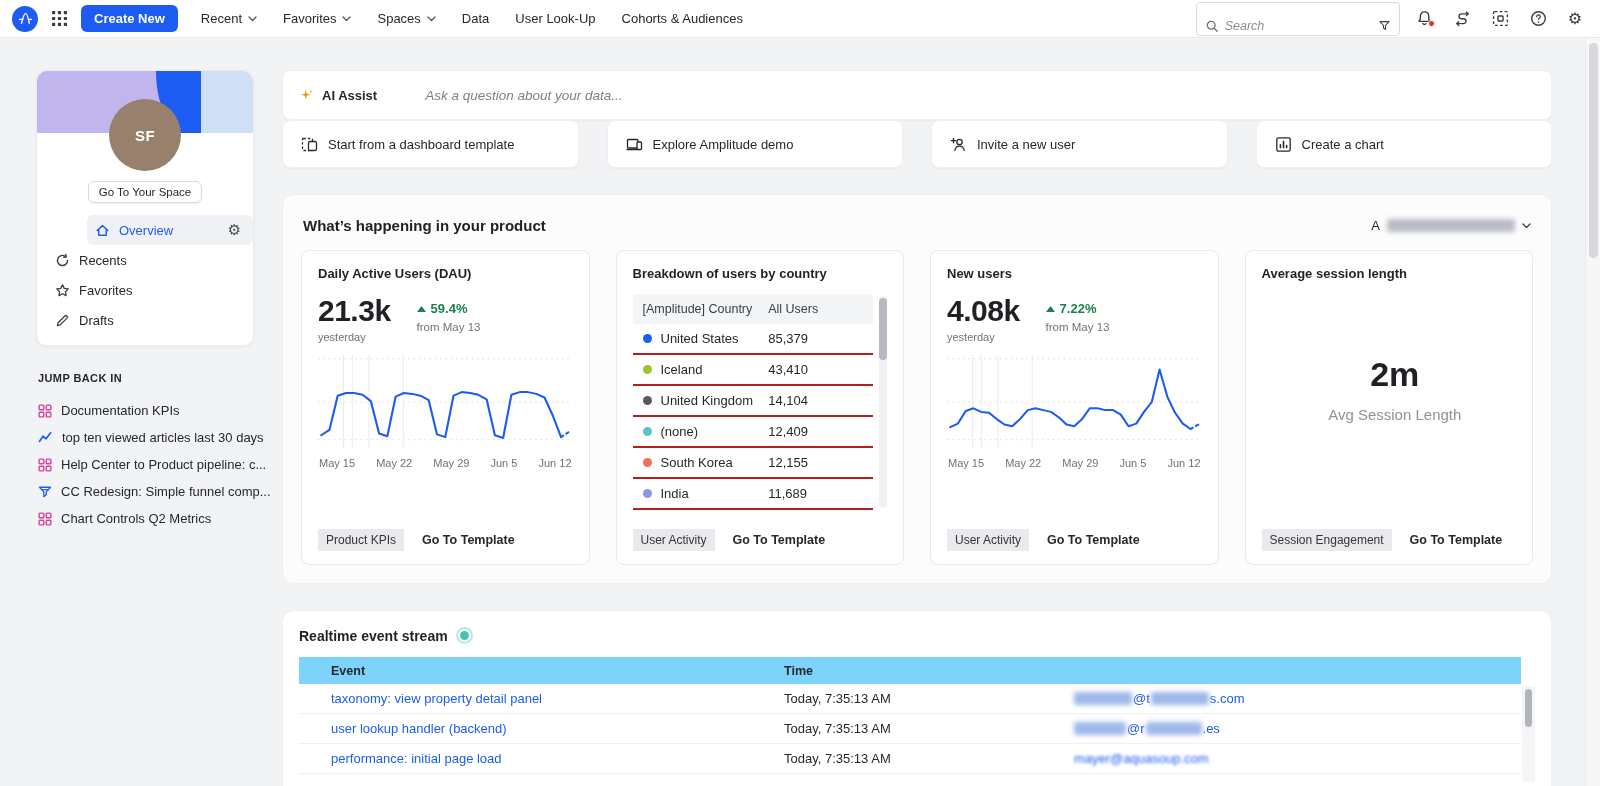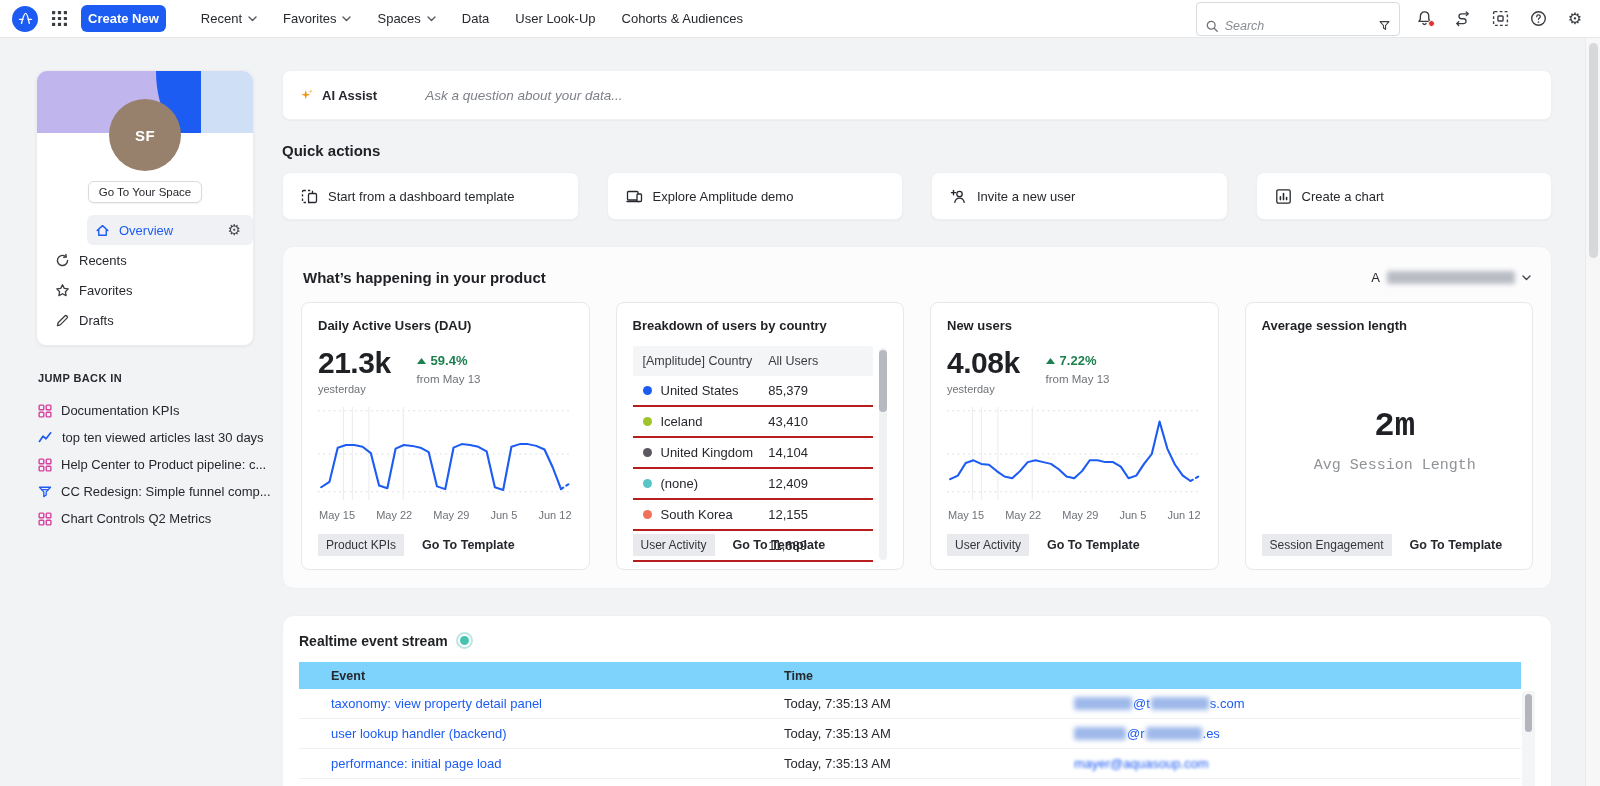--- a/index.html
+++ b/index.html
@@ -7,21 +7,21 @@
   body { font-family:"Liberation Sans", sans-serif; background:#f2f3f5; color:#26282d; position:relative; }
   a { text-decoration:none; }
   svg { display:block; }
 
   
   .nav { position:absolute; top:0; left:0; width:1600px; height:38px; background:#fff;
          border-bottom:1px solid #e7e8ea; display:flex; align-items:center; padding:0 12px; z-index:5; }
   .logo { width:26px; height:26px; border-radius:50%; background:#1d5cf2; display:flex; align-items:center; justify-content:center; margin-right:14px; }
   .apps { margin-right:14px; cursor:pointer; }
   .create-btn { background:#1d5cf2; color:#fff; border:none; font-family:inherit; font-size:13px; font-weight:700;
-                padding:6px 7px; border-radius:6px; margin-right:22px; cursor:pointer; }
+                padding:6px 13px; border-radius:6px; margin-right:10px; cursor:pointer; }
   .nav-links { display:flex; align-items:center; }
   .nav-link { display:flex; align-items:center; gap:6px; font-size:13px; color:#26282d; padding:0 13px; height:38px; cursor:pointer; }
   .nav-right { margin-left:auto; display:flex; align-items:center; }
   .search { width:204px; height:26px; border:1px solid #d8dade; border-radius:4px; background:#fff;
             display:flex; align-items:flex-start; padding:16px 8px; gap:6px; }
   .search input { border:none; outline:none; flex:1; font-family:inherit; font-style:italic; font-size:12.5px; color:#6f7277; min-width:0; background:transparent; }
   .search input::placeholder { color:#8a8d93; }
   .nav-icons { display:flex; align-items:center; gap:21px; margin-left:16px; margin-right:6px; }
   .nav-ic { position:relative; cursor:pointer; }
   .bell-dot { position:absolute; right:-2px; bottom:0; width:7px; height:7px; border-radius:50%; background:#e03131; border:1.5px solid #fff; }
@@ -58,21 +58,21 @@
 
   .panel { margin-top:26px; background:#fcfcfd; border:1px solid #eef0f3; border-radius:12px; padding:18px; }
   .panel-head { display:flex; justify-content:space-between; align-items:center; padding:4px 2px 16px; }
   .panel-title { font-size:15px; font-weight:700; color:#1f2125; }
   .redacted-dd { display:flex; align-items:center; gap:7px; font-size:13px; color:#26282d; cursor:pointer; }
   .blur-block { display:inline-block; height:13px; border-radius:2px; background:#b9bcc4; filter:blur(2.5px); }
   .blur-block.blue { background:#9db8ea; }
   .blur-text { filter:blur(1.6px); }
 
   .cards-row { display:flex; gap:26px; }
-  .metric-card { flex:1; height:268px; background:#fff; border:1px solid #e7e8ec; border-radius:8px; padding:15px 16px; position:relative; }
+  .metric-card { flex:1; height:315px; background:#fff; border:1px solid #e7e8ec; border-radius:8px; padding:15px 16px; position:relative; }
   .card-title { font-size:13px; font-weight:700; color:#1f2125; }
   .metric-row { display:flex; align-items:flex-start; gap:26px; margin-top:15px; }
   .big-num { font-size:30px; font-weight:700; color:#1f2125; line-height:1; letter-spacing:-.5px; }
   .num-cap { font-size:11px; color:#6f7277; margin-top:5px; }
   .delta { display:flex; align-items:center; gap:5px; font-size:13px; font-weight:700; color:#1b7f4e; margin-top:5px; }
   .delta-cap { font-size:11.5px; color:#6f7277; margin-top:5px; }
   .mini-chart { width:100%; height:104px; margin-top:8px; }
   .chart-x { display:flex; justify-content:space-between; font-size:11px; color:#6f7277; margin-top:2px; padding:0 1px; }
   .card-foot { position:absolute; left:16px; bottom:13px; display:flex; align-items:center; gap:18px; }
   .badge { background:#e9eaee; border-radius:0; padding:4px 8px; font-size:12px; color:#33353a; }
@@ -80,21 +80,21 @@
 
   .ctable { margin-top:13px; position:relative; padding-right:14px; }
   .crow-head { display:flex; background:#f4f5f7; font-size:12.5px; color:#3a3d42; padding:8px 10px; border-radius:2px 2px 0 0; }
   .crow { display:flex; align-items:center; font-size:13px; color:#26282d; padding:7px 10px; border-bottom:2px solid #b91c1c; }
   .c1 { flex:0 0 57%; display:flex; align-items:center; }
   .c2 { flex:1; }
   .dot { width:9px; height:9px; border-radius:50%; margin-right:9px; flex:none; }
   .cscroll { position:absolute; right:0; top:2px; bottom:2px; width:8px; background:#f0f1f3; border-radius:4px; cursor:pointer; }
   .cscroll-thumb { position:absolute; top:2px; left:0; width:8px; height:62px; background:#b6b9bf; border-radius:4px; }
 
-  .center-metric { position:absolute; top:104px; left:12px; right:0; text-align:center;font-family:Liberation Mono, monospace; }
+  .center-metric { position:absolute; top:104px; left:12px; right:0; text-align:center; }
   .center-metric .val { font-size:34px; font-weight:700; color:#1f2125; }
   .center-metric .cap { font-size:15px; color:#8f9296; margin-top:12px; }
 
   
   .stream-panel { margin-top:26px; background:#fff; border:1px solid #eef0f3; border-radius:12px 12px 0 0; padding:16px 16px 0; height:230px; }
   .stream-title { display:flex; align-items:center; gap:8px; font-size:14px; font-weight:700; color:#1f2125; }
   .live-dot { width:17px; height:17px; border-radius:50%; border:2px solid #bfe7e1; display:flex; align-items:center; justify-content:center; }
   .live-dot i { width:9px; height:9px; border-radius:50%; background:#45c4b0; }
   .stable { margin-top:13px; position:relative; padding-right:14px; }
   .stable-head { display:flex; align-items:center; background:#7dd3fc; height:27px; font-size:12.5px; font-weight:700; color:#26282d; }
@@ -327,21 +327,20 @@
     <span>
       <svg width="15" height="15" viewBox="0 0 16 16">
           <path d="M7.2 2.2L8.3 6l3.8 1.1-3.8 1.1-1.1 3.8-1.1-3.8-3.8-1.1L6.1 6z" fill="#f0950f"></path>
           <path d="M12.6 1.4l.5 1.6 1.6.5-1.6.5-.5 1.6-.5-1.6-1.6-.5 1.6-.5z" fill="#f4b860"></path>
         </svg>
     </span>
     <span class="ai-label">AI Assist</span>
     <span class="ai-ph">Ask a question about your data...</span>
   </div>
 
-  <div class="qa-title">Quick actions</div>
   <div class="qa-row" id="qaRow">
       <div class="qa-card">
         <span>
           <svg width="17" height="17" viewBox="0 0 17 17" fill="none">
             <rect x="1.5" y="2.5" width="10" height="12" rx="1" stroke="#26282d" stroke-width="1.3" stroke-dasharray="2.4 2"></rect>
             <rect x="7.5" y="5.5" width="8" height="9" rx="1.4" stroke="#26282d" stroke-width="1.3" fill="#fff"></rect>
           </svg>
         </span>
         <span>Start from a dashboard template</span>
       </div>

